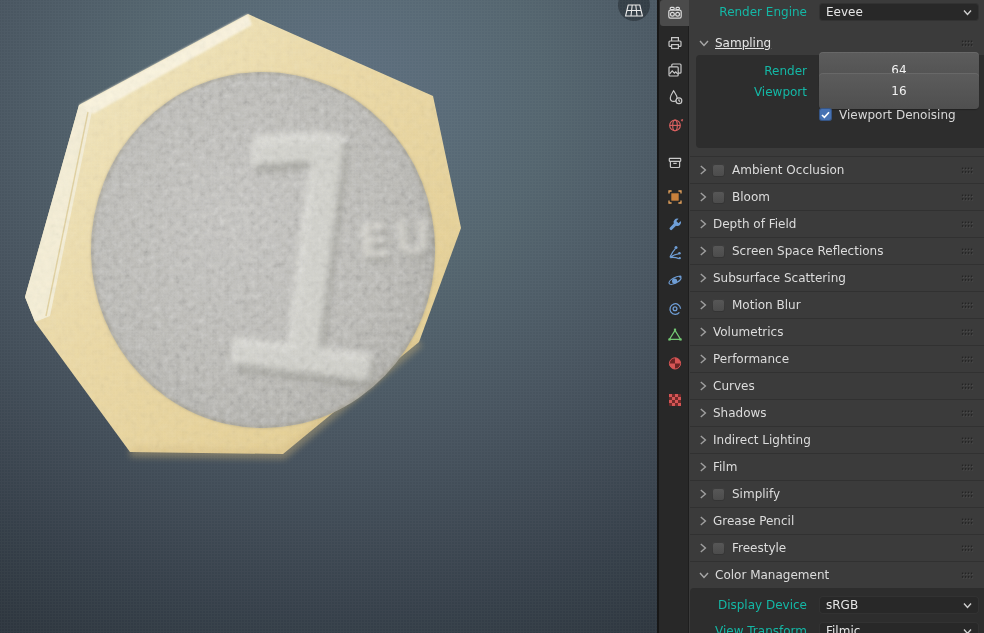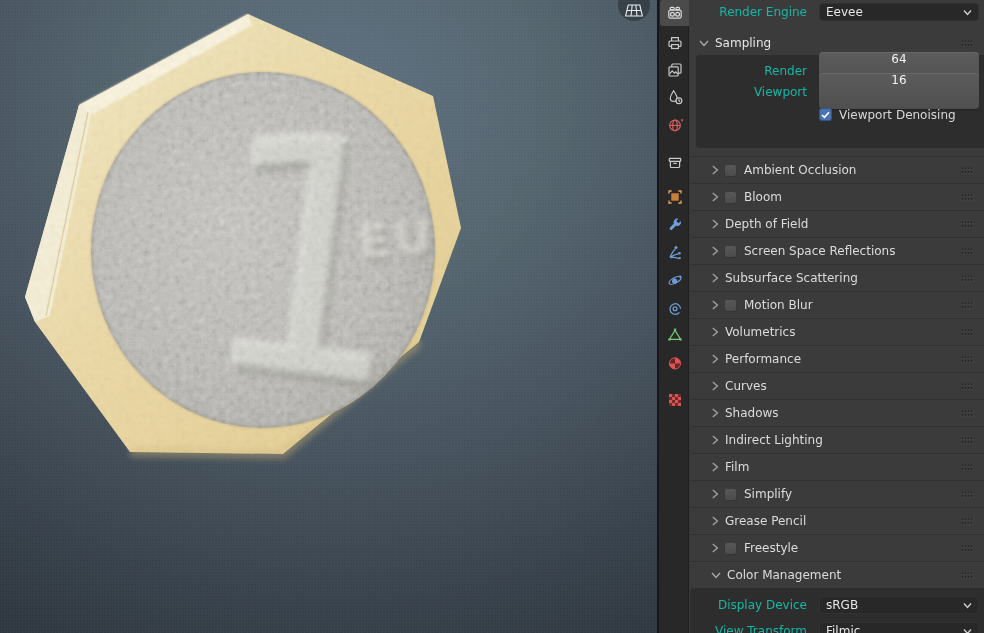--- a/index.html
+++ b/index.html
@@ -27,40 +27,40 @@
   
   .panel{position:absolute;left:690px;top:0;width:294px;height:633px;background:#3b3b3b;
     color:#dcdcdc;font-size:12px;}
   .prow{display:flex;align-items:center;height:21px;padding:0 5px 0 6px;}
   .plabel{width:111px;text-align:right;color:#14b8a6;padding-right:12px;flex:none;
     white-space:nowrap;}
   .dropdown{flex:1;height:18px;background:#282828;border-radius:4px;display:flex;
     align-items:center;padding:0 7px;color:#e6e6e6;
     box-shadow:inset 0 0 0 1px rgba(255,255,255,.05);cursor:pointer;}
   .dropdown .dval{flex:1;}
-  .numfield{flex:1;height:36px;border-radius:4px;display:flex;
+  .numfield{flex:1;height:36px;border-radius:4px;display:flex;align-items:center;
     justify-content:center;color:#f1f1f1;cursor:pointer;
     background:linear-gradient(#5c5c5c,#4f4f4f);
     box-shadow:inset 0 1px 0 rgba(255,255,255,.08),0 1px 1px rgba(0,0,0,.25);}
   .stack .numfield{margin-bottom:1px;}
   .sec-header{display:flex;align-items:center;height:24px;margin-top:10px;
     padding:0 10px 0 9px;color:#e6e6e6;}
-  .sec-header .lbl{margin-left:6px;}
+  .sec-header .lbl{margin-left:6px;text-decoration:underline;}
   .subbox{margin-left:6px;background:#2d2d2d;border-radius:4px 0 0 4px;
     padding:5px 0 21px 0;}
   .subbox .plabel{width:105px;}
   .checkrow{display:flex;align-items:center;height:25px;margin-left:123px;}
   .checkrow .cbl{margin-left:7px;color:#d8d8d8;}
   .cb{width:13px;height:13px;border-radius:3px;flex:none;cursor:pointer;
     background:linear-gradient(#585858,#4b4b4b);
     box-shadow:inset 0 0 0 1px rgba(0,0,0,.3);}
   .cb.on{background:#4772b3;box-shadow:inset 0 0 0 1px rgba(0,0,0,.25);
     display:flex;align-items:center;justify-content:center;}
   .sections{margin-top:8px;}
-  .sec-row{height:26px;display:flex;align-items:center;padding:0 10px 0 21px;
+  .sec-row{height:26px;display:flex;align-items:center;padding:0 10px 0 9px;
     border-top:1px solid rgba(0,0,0,.16);cursor:pointer;}
   .sec-row .slbl{margin-left:6px;color:#dcdcdc;}
   .sec-row .cb{margin-left:5px;}
   .sec-row .cb + .slbl{margin-left:7px;}
   .drag{margin-left:auto;flex:none;opacity:.9;cursor:grab;}
   .cmbox{background:#2d2d2d;border-radius:4px 0 0 0;
     padding:5px 0 0 0;height:58px;box-sizing:border-box;}
   .cmbox .prow{height:24px;margin-bottom:2px;}
   .partial{height:4px;margin:2px 5px 0 123px;background:#282828;border-radius:4px 4px 0 0;}
   .chev{flex:none;}

